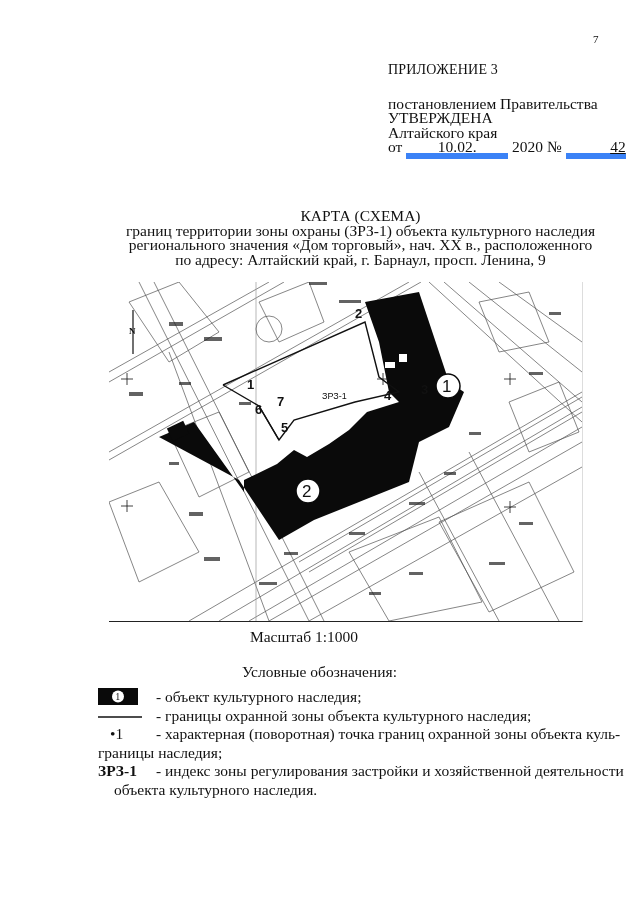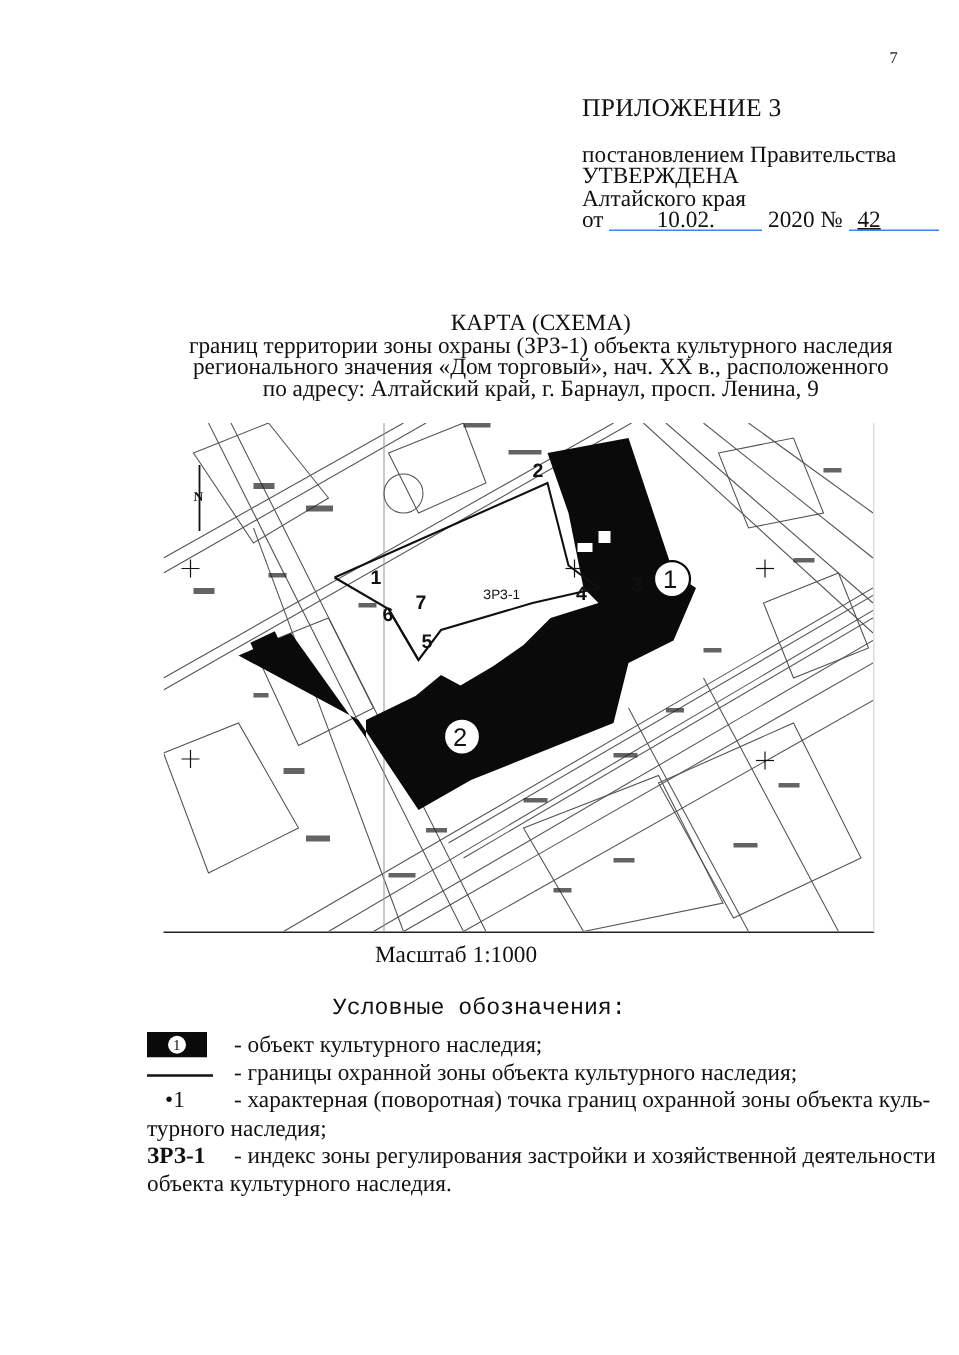--- a/index.html
+++ b/index.html
@@ -1,27 +1,27 @@
 <!DOCTYPE html>
 <html><head>
 <meta charset="utf-8">
 <style>
   html,body{margin:0;padding:0;background:#fff;}
   body{width:639px;height:903px;position:relative;overflow:hidden;font-family:"Liberation Serif","DejaVu Serif",serif;color:#111;}
   .abs{position:absolute;}
   .pageno{left:593px;top:33px;font-size:11px;}
-  .appx{left:388px;top:62px;font-size:17px;letter-spacing:0.2px;}
+  .appx{left:388px;top:62px;font-size:14px;letter-spacing:0.2px;}
   .appr{left:388px;top:97px;font-size:15.5px;line-height:14px;}
   .appr div{white-space:nowrap;}
-  .u{display:inline-block;border-bottom:1px solid #3b82f6;text-align:center;line-height:13px;}
+  .u{display:inline-block;border-bottom:6px solid #3b82f6;text-align:center;line-height:13px;}
   .title{left:0;width:639px;top:209px;text-align:center;font-size:15.5px;line-height:14.5px;padding-left:41px;}
   .title div{white-space:nowrap;}
   .map{left:109px;top:282px;width:473px;height:339px;border-bottom:1px solid #222;border-right:1px solid #ddd;background:#fff;overflow:hidden;}
   .scale{left:0;width:608px;top:628px;text-align:center;font-size:15.5px;}
-  .legend-title{left:0;width:639px;top:663px;text-align:center;font-size:15.5px;font-family:Liberation Mono, monospace;}
+  .legend-title{left:0;width:639px;top:663px;text-align:center;font-size:15.5px;}
   .legend{left:98px;top:688px;width:510px;font-size:15.5px;line-height:18.5px;}
   .lrow{position:relative;height:18.5px;white-space:nowrap;}
   .lsym{position:absolute;left:0;width:44px;height:18px;}
   .ltext{position:absolute;left:58px;}
   .bold{font-weight:bold;}
 </style>
 </head>
 <body>
 
 <div class="abs pageno">7</div>
@@ -30,21 +30,21 @@
 
 <div class="abs appr">
   <div>постановлением Правительства</div>
   <div style="margin-bottom:1px;">УТВЕРЖДЕНА</div>
   <div>Алтайского края</div>
   <div>
     <span>от</span>
     <span class="u" style="width:102px;">10.02.</span>
     <span>2020</span>
     <span>№</span>
-    <span class="u" style="width:54px;text-align:left;padding-left:6px;text-decoration:underline;">42</span>
+    <span class="u" style="width:54px;text-align:right;padding-left:6px;text-decoration:underline;">42</span>
   </div>
 </div>
 
 <div class="abs title">
   <div>КАРТА (СХЕМА)</div>
   <div>границ территории зоны охраны (ЗРЗ-1) объекта культурного наследия</div>
   <div>регионального значения «Дом торговый», нач. XX в., расположенного</div>
   <div>по адресу: Алтайский край, г. Барнаул, просп. Ленина, 9</div>
 </div>
 
@@ -183,22 +183,22 @@
           <line x1="0" y1="10" x2="44" y2="10" stroke="#111" stroke-width="1.6"></line>
         </svg>
     </span>
     <span class="ltext">- границы охранной зоны объекта культурного наследия;</span>
   </div>
   <div class="lrow">
     <span class="lsym" style="left:12px;">•1</span>
     <span class="ltext">- характерная (поворотная) точка границ охранной зоны объекта куль-</span>
   </div>
   <div class="lrow">
-    <span style="position:absolute;left:0;">турного наследия;</span>
+    <span style="position:absolute;left:0;">границы наследия;</span>
   </div>
   <div class="lrow">
     <span class="lsym bold" style="width:auto;">ЗРЗ-1</span>
     <span class="ltext">- индекс зоны регулирования застройки и хозяйственной деятельности</span>
   </div>
   <div class="lrow">
-    <span style="position:absolute;left:0;text-align:center;">объекта культурного наследия.</span>
+    <span style="position:absolute;left:16px;text-align:center;">объекта культурного наследия.</span>
   </div>
 </div>
 
 </body></html>

